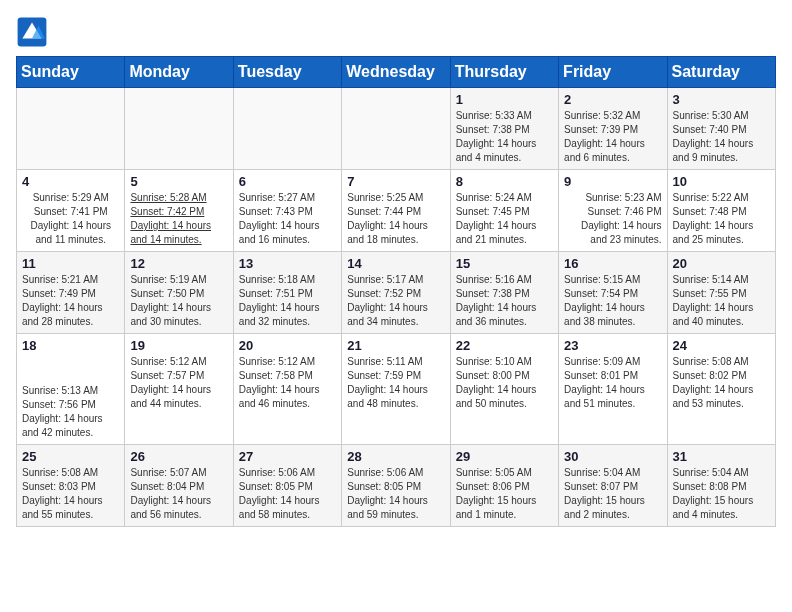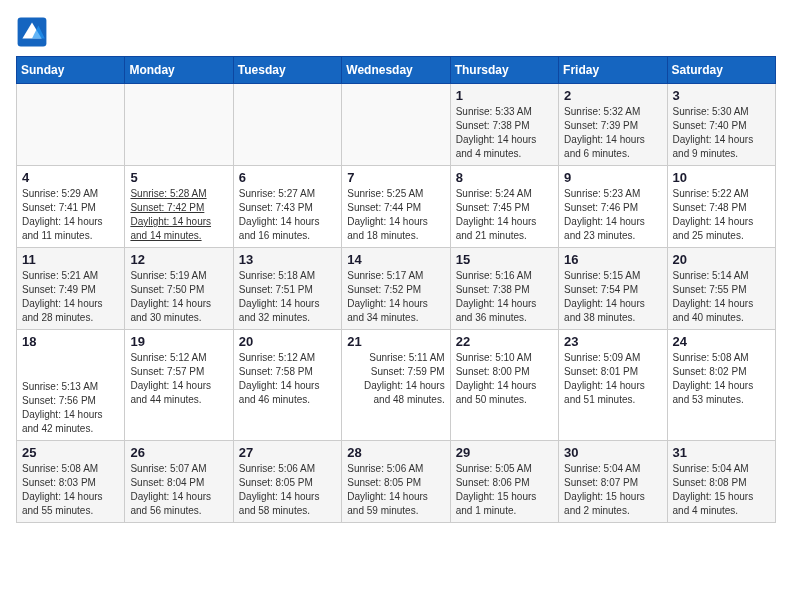--- a/index.html
+++ b/index.html
@@ -45,21 +45,21 @@
     table {
       width: 100%;
       border-collapse: collapse;
       font-size: 11px;
     }
     thead tr th {
       background: #1565C0;
       color: #fff;
       padding: 6px 4px;
       text-align: left;
-      font-size: 12px;
+      font-size: 16px;
       font-weight: bold;
       border: 1px solid #0d47a1;
     }
     tbody tr td {
       border: 1px solid #ccc;
       vertical-align: top;
       padding: 4px 5px;
       height: 80px;
       width: calc(100% / 7);
       background: #fff;
@@ -137,21 +137,21 @@
           <span class="day-num">3</span>
           <div class="day-info" style="white-space: pre-line;">Sunrise: 5:30 AM
 Sunset: 7:40 PM
 Daylight: 14 hours
 and 9 minutes.</div>
         </td>
       </tr>
       <tr>
         <td>
           <span class="day-num">4</span>
-          <div class="day-info" style="white-space: pre-line;">Sunrise: 5:29 AM
+          <div class="day-info" style="white-space: pre-line; text-align: center;">Sunrise: 5:29 AM
 Sunset: 7:41 PM
 Daylight: 14 hours
 and 11 minutes.</div>
         </td>
         <td>
           <span class="day-num">5</span>
           <div class="day-info" style="white-space: pre-line; text-decoration: underline;">Sunrise: 5:28 AM
 Sunset: 7:42 PM
 Daylight: 14 hours
 and 14 minutes.</div>
@@ -172,21 +172,21 @@
         </td>
         <td>
           <span class="day-num">8</span>
           <div class="day-info" style="white-space: pre-line;">Sunrise: 5:24 AM
 Sunset: 7:45 PM
 Daylight: 14 hours
 and 21 minutes.</div>
         </td>
         <td>
           <span class="day-num">9</span>
-          <div class="day-info" style="white-space: pre-line;">Sunrise: 5:23 AM
+          <div class="day-info" style="white-space: pre-line; text-align: right;">Sunrise: 5:23 AM
 Sunset: 7:46 PM
 Daylight: 14 hours
 and 23 minutes.</div>
         </td>
         <td>
           <span class="day-num">10</span>
           <div class="day-info" style="white-space: pre-line;">Sunrise: 5:22 AM
 Sunset: 7:48 PM
 Daylight: 14 hours
 and 25 minutes.</div>
@@ -260,21 +260,21 @@
         </td>
         <td>
           <span class="day-num">20</span>
           <div class="day-info" style="white-space: pre-line;">Sunrise: 5:12 AM
 Sunset: 7:58 PM
 Daylight: 14 hours
 and 46 minutes.</div>
         </td>
         <td>
           <span class="day-num">21</span>
-          <div class="day-info" style="white-space: pre-line; text-align: right;">Sunrise: 5:11 AM
+          <div class="day-info" style="white-space: pre-line;">Sunrise: 5:11 AM
 Sunset: 7:59 PM
 Daylight: 14 hours
 and 48 minutes.</div>
         </td>
         <td>
           <span class="day-num">22</span>
           <div class="day-info" style="white-space: pre-line;">Sunrise: 5:10 AM
 Sunset: 8:00 PM
 Daylight: 14 hours
 and 50 minutes.</div>

